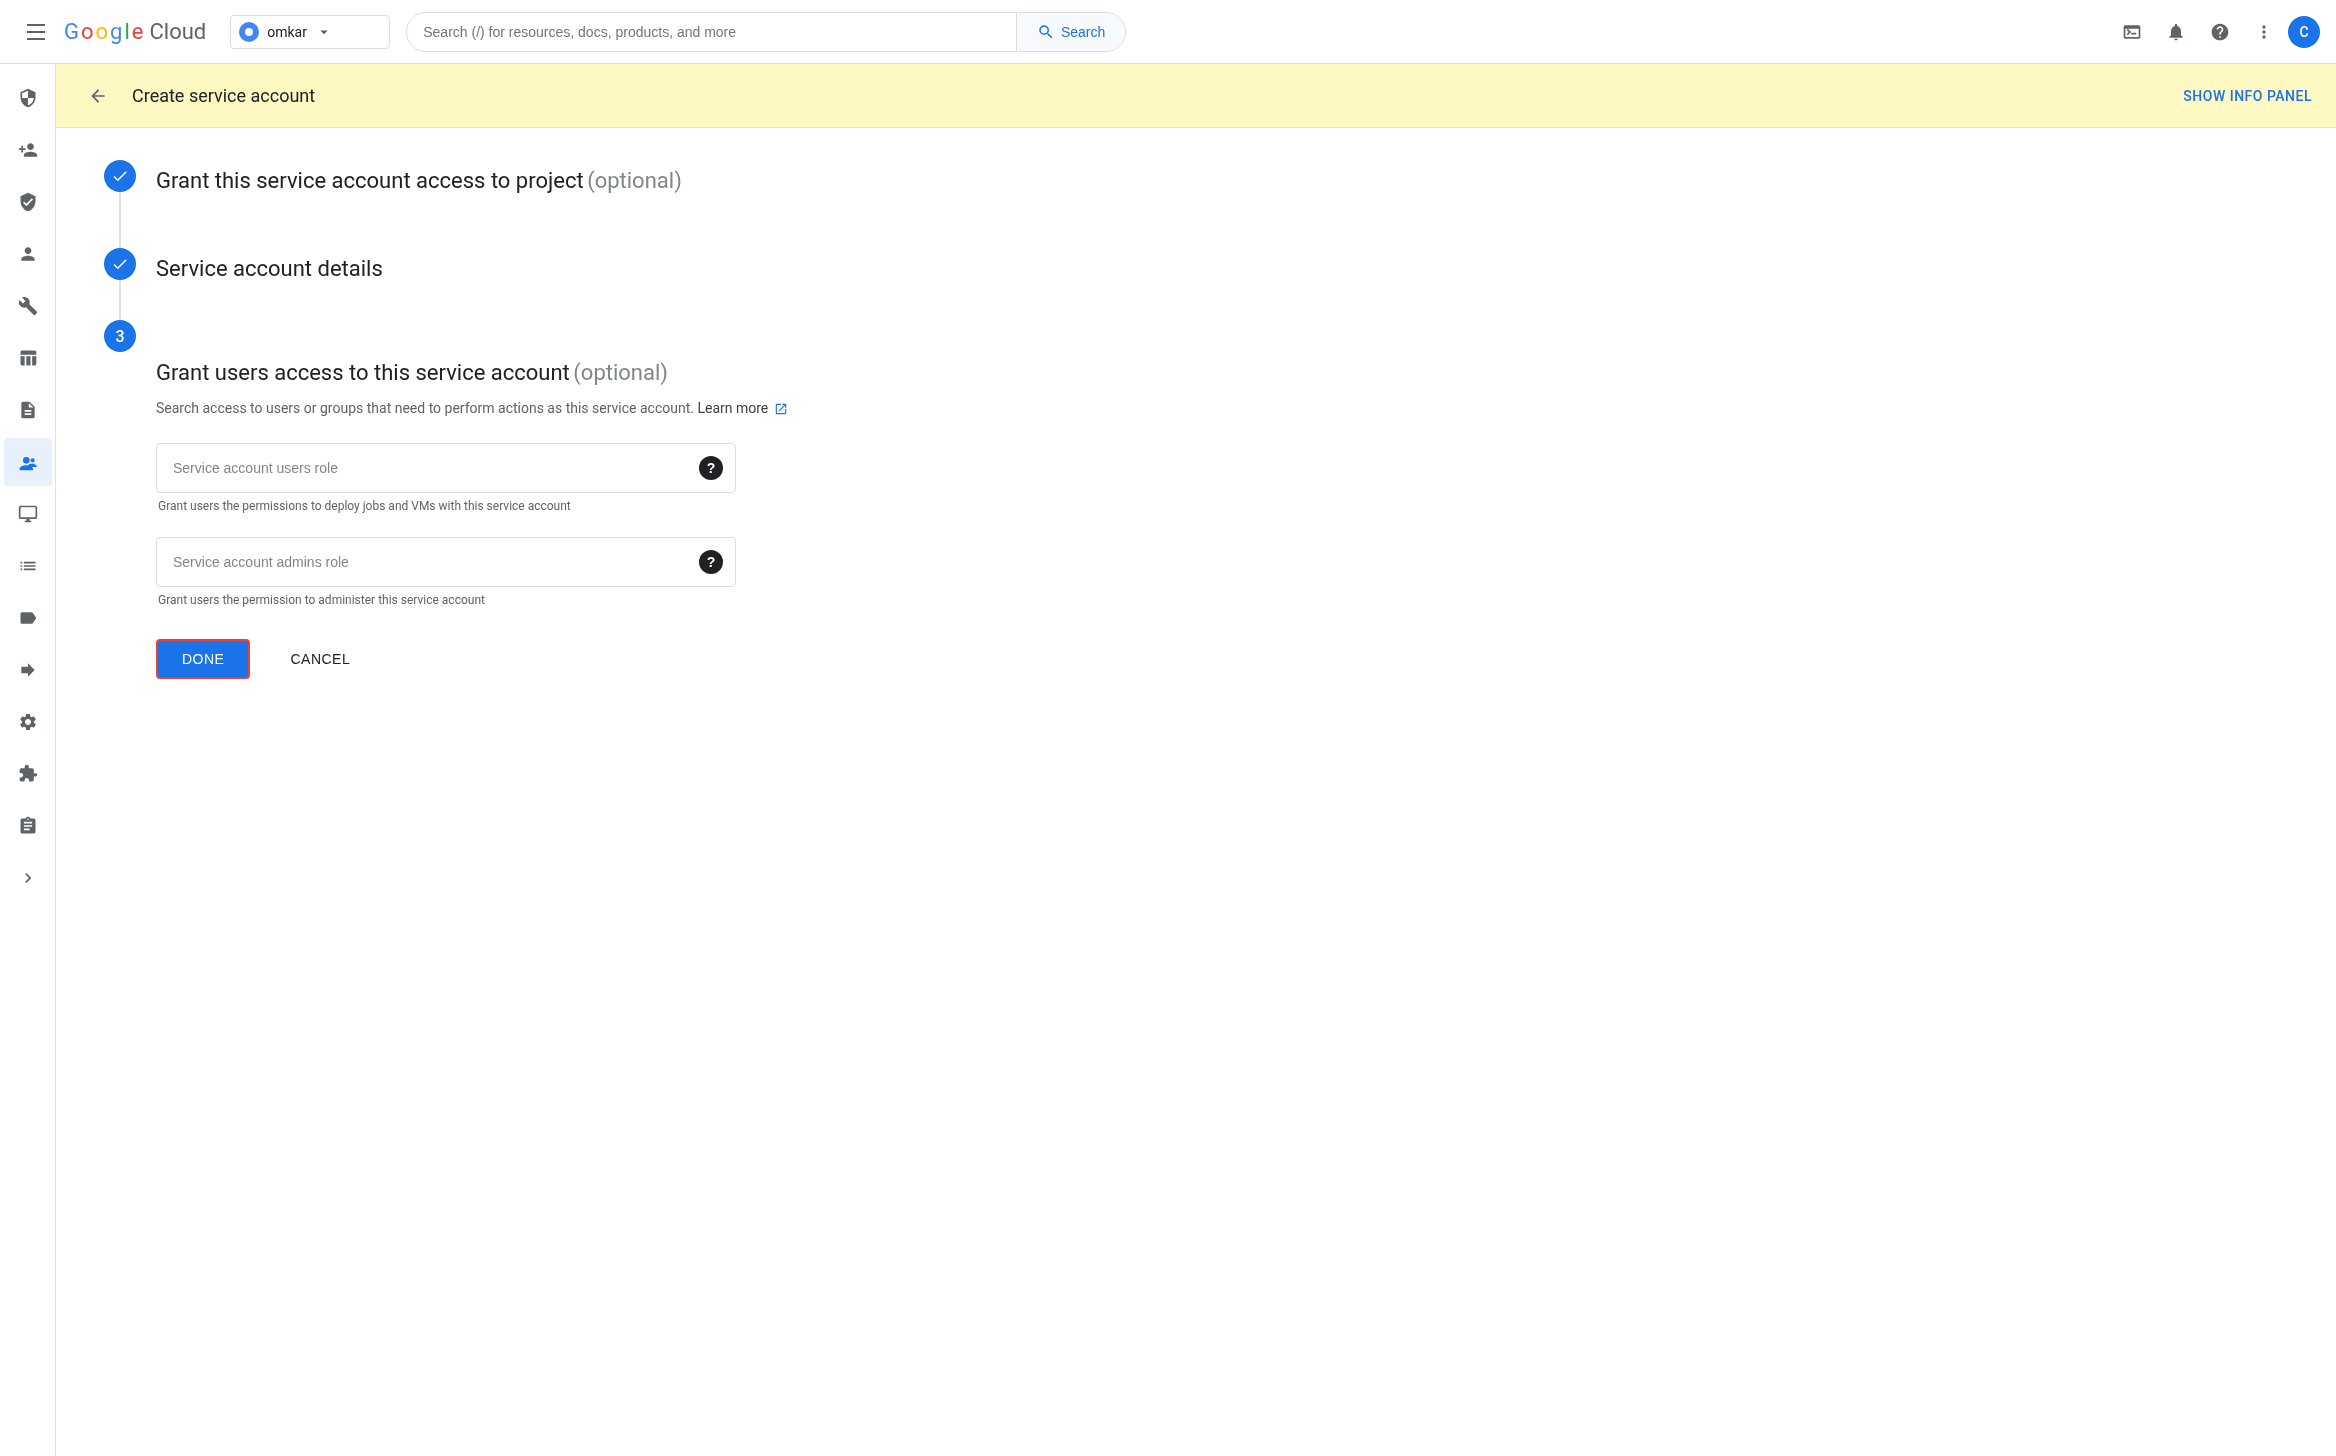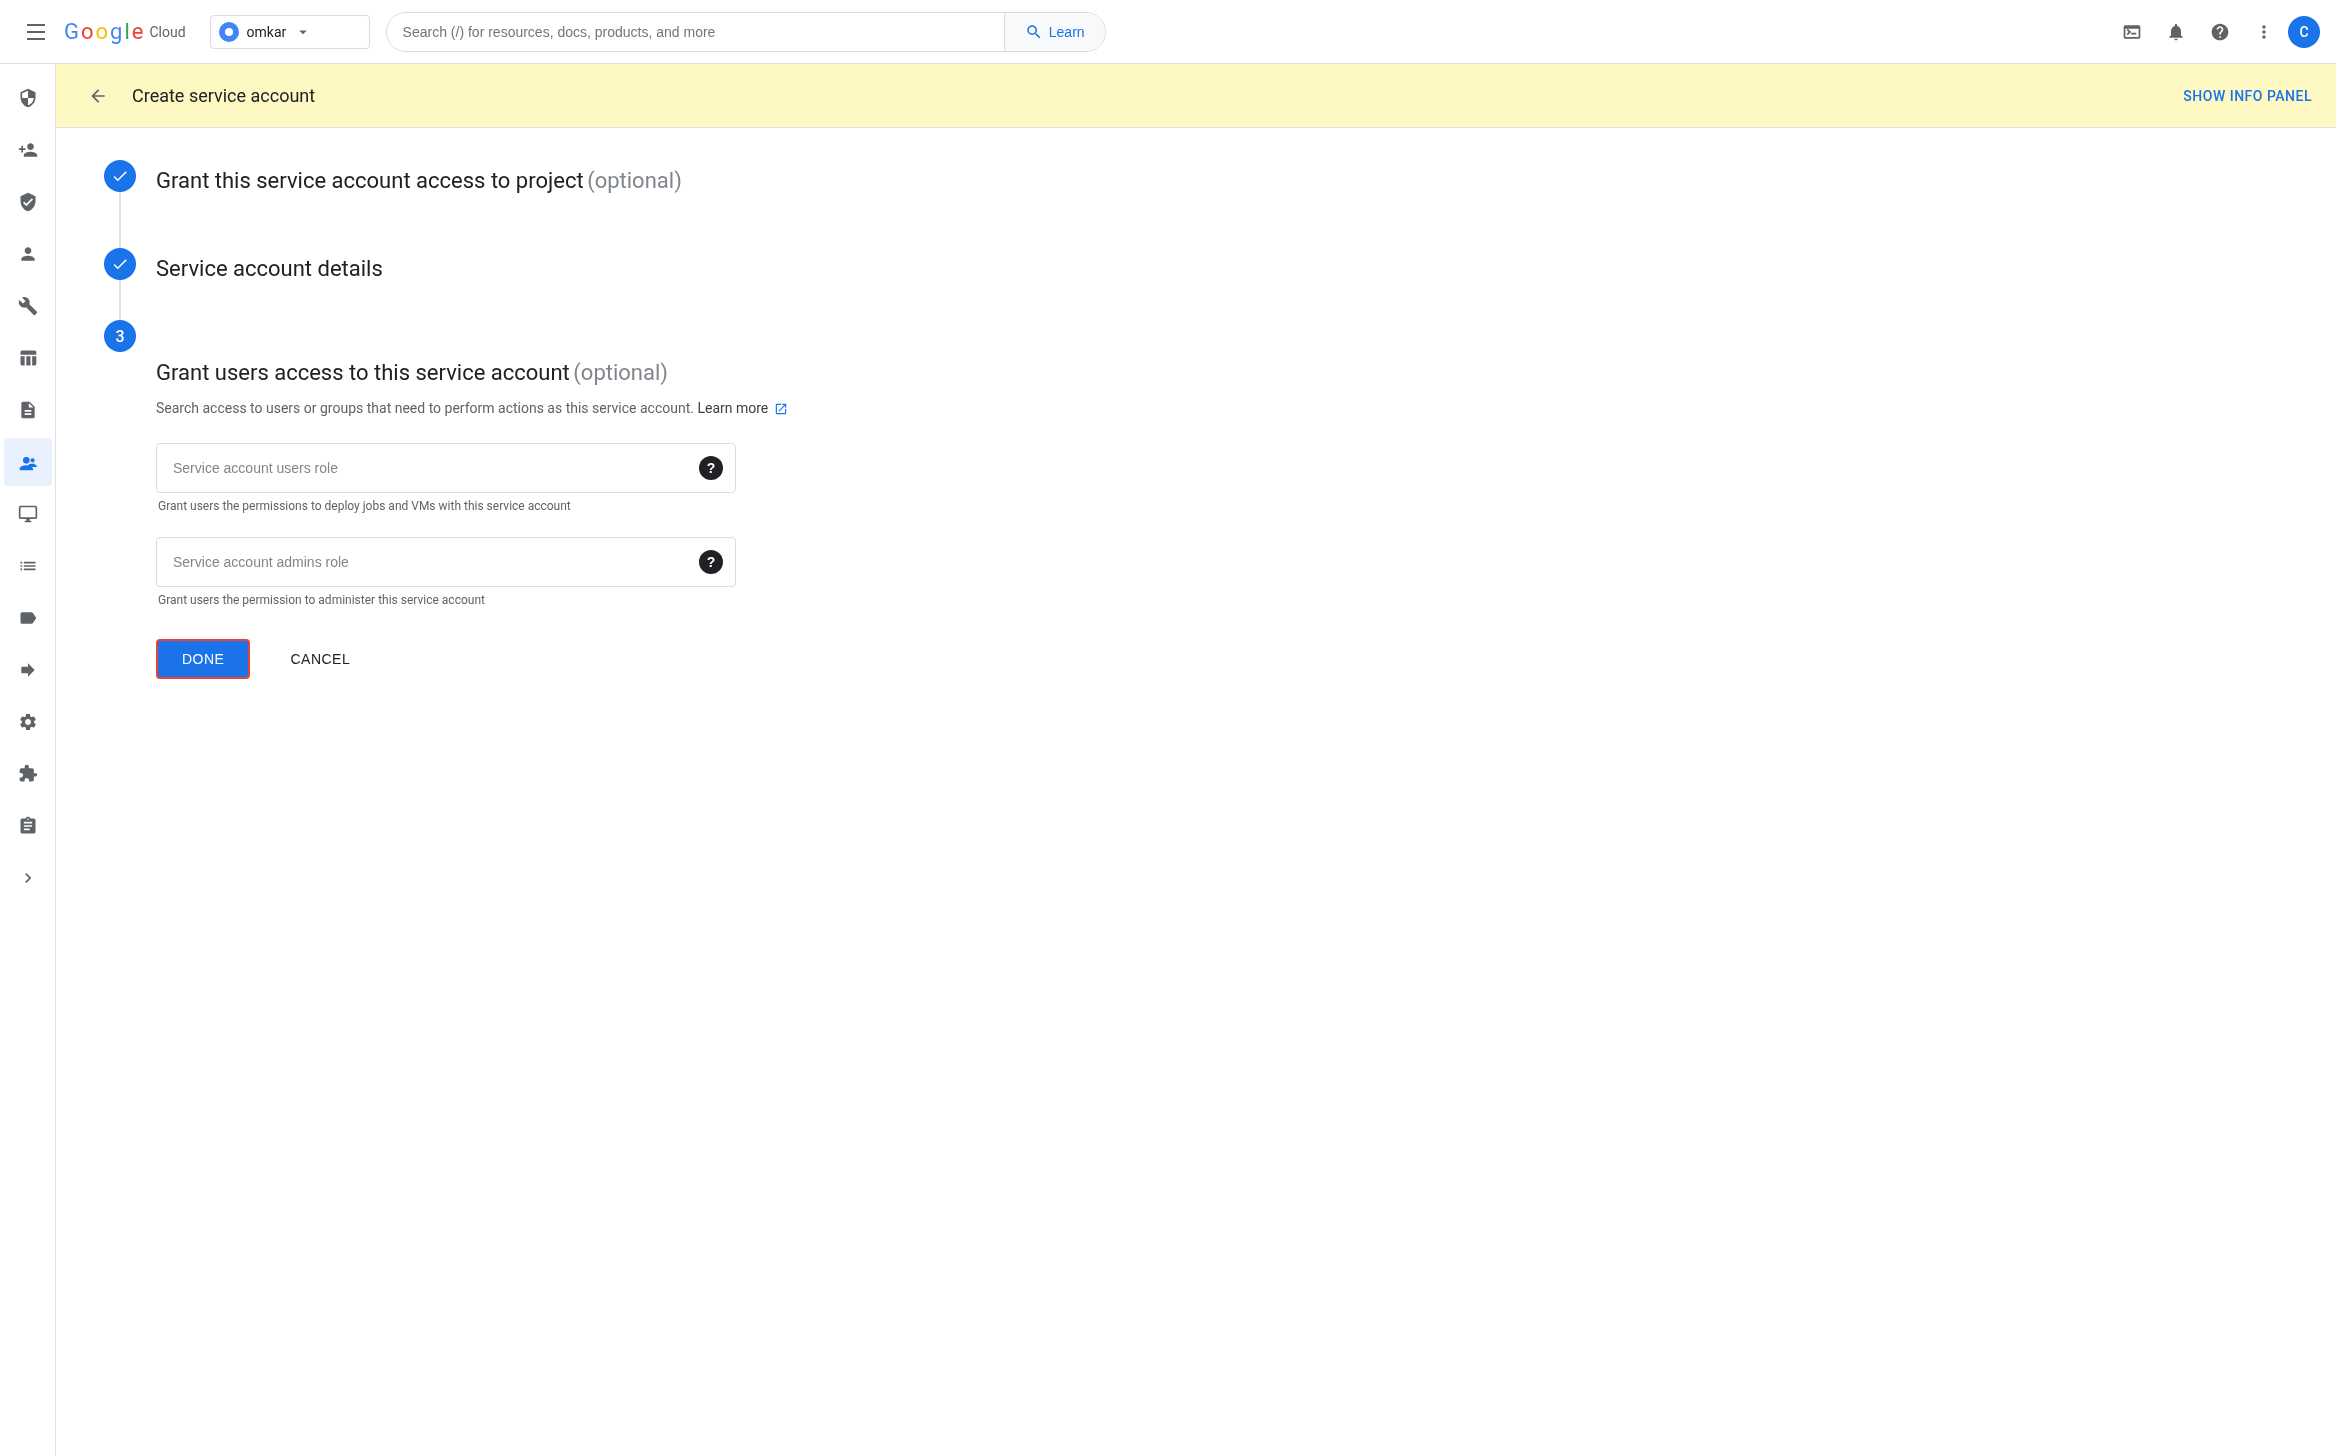--- a/index.html
+++ b/index.html
@@ -14,21 +14,21 @@
     .hamburger-icon { display: flex; flex-direction: column; gap: 5px; }
     .hamburger-icon span { display: block; width: 18px; height: 2px; background: #5f6368; }
     .logo { display: flex; align-items: center; margin: 0 24px 0 8px; text-decoration: none; }
     .logo-text { display: flex; align-items: center; gap: 2px; }
     .logo-g { color: #4285f4; font-size: 22px; font-weight: 400; }
     .logo-o1 { color: #ea4335; font-size: 22px; font-weight: 400; }
     .logo-o2 { color: #fbbc05; font-size: 22px; font-weight: 400; }
     .logo-g2 { color: #4285f4; font-size: 22px; font-weight: 400; }
     .logo-l { color: #34a853; font-size: 22px; font-weight: 400; }
     .logo-e { color: #ea4335; font-size: 22px; font-weight: 400; }
-    .logo-cloud { color: #5f6368; font-size: 14px; font-weight: 400; margin-left: 4px; }
+    .logo-cloud { color: #5f6368; font-size: 22px; font-weight: 400; margin-left: 4px; }
     .project-selector {
       display: flex; align-items: center; gap: 8px; padding: 6px 8px;
       border: 1px solid #dadce0; border-radius: 4px; cursor: pointer; min-width: 160px;
     }
     .project-dot { width: 20px; height: 20px; background: #4285f4; border-radius: 50%; display: flex; align-items: center; justify-content: center; }
     .project-dot::after { content: ''; width: 8px; height: 8px; background: #fff; border-radius: 50%; }
     .project-name { font-size: 14px; color: #202124; }
     .nav-search {
       flex: 1; margin: 0 16px; display: flex; align-items: center;
       border: 1px solid #dadce0; border-radius: 24px; overflow: hidden; max-width: 720px;
@@ -169,21 +169,21 @@
         <path d="M7 10l5 5 5-5z"></path>
       </svg>
   </div>
 
   <div class="nav-search">
     <input type="text" placeholder="Search (/) for resources, docs, products, and more" style="">
     <button class="search-btn">
       <svg width="18" height="18" viewBox="0 0 24 24" fill="#1a73e8">
           <path d="M15.5 14h-.79l-.28-.27A6.471 6.471 0 0 0 16 9.5 6.5 6.5 0 1 0 9.5 16c1.61 0 3.09-.59 4.23-1.57l.27.28v.79l5 4.99L20.49 19l-4.99-5zm-6 0C7.01 14 5 11.99 5 9.5S7.01 5 9.5 5 14 7.01 14 9.5 11.99 14 9.5 14z"></path>
         </svg>
-      <span>Learn</span>
+      <span>Search</span>
     </button>
   </div>
 
   <div class="nav-icons">
     <button class="nav-icon-btn">
       <svg viewBox="0 0 24 24">
           <path d="M20 4H4c-1.11 0-2 .89-2 2v12c0 1.11.89 2 2 2h16c1.11 0 2-.89 2-2V6c0-1.11-.89-2-2-2zm0 14H4V8h16v10zm-14.5-3.5L7 16l4-4-4-4-1.5 1.5L8 12l-2.5 2.5zM11 15h6v-2h-6v2z"></path>
         </svg>
     </button>
     <button class="nav-icon-btn">

